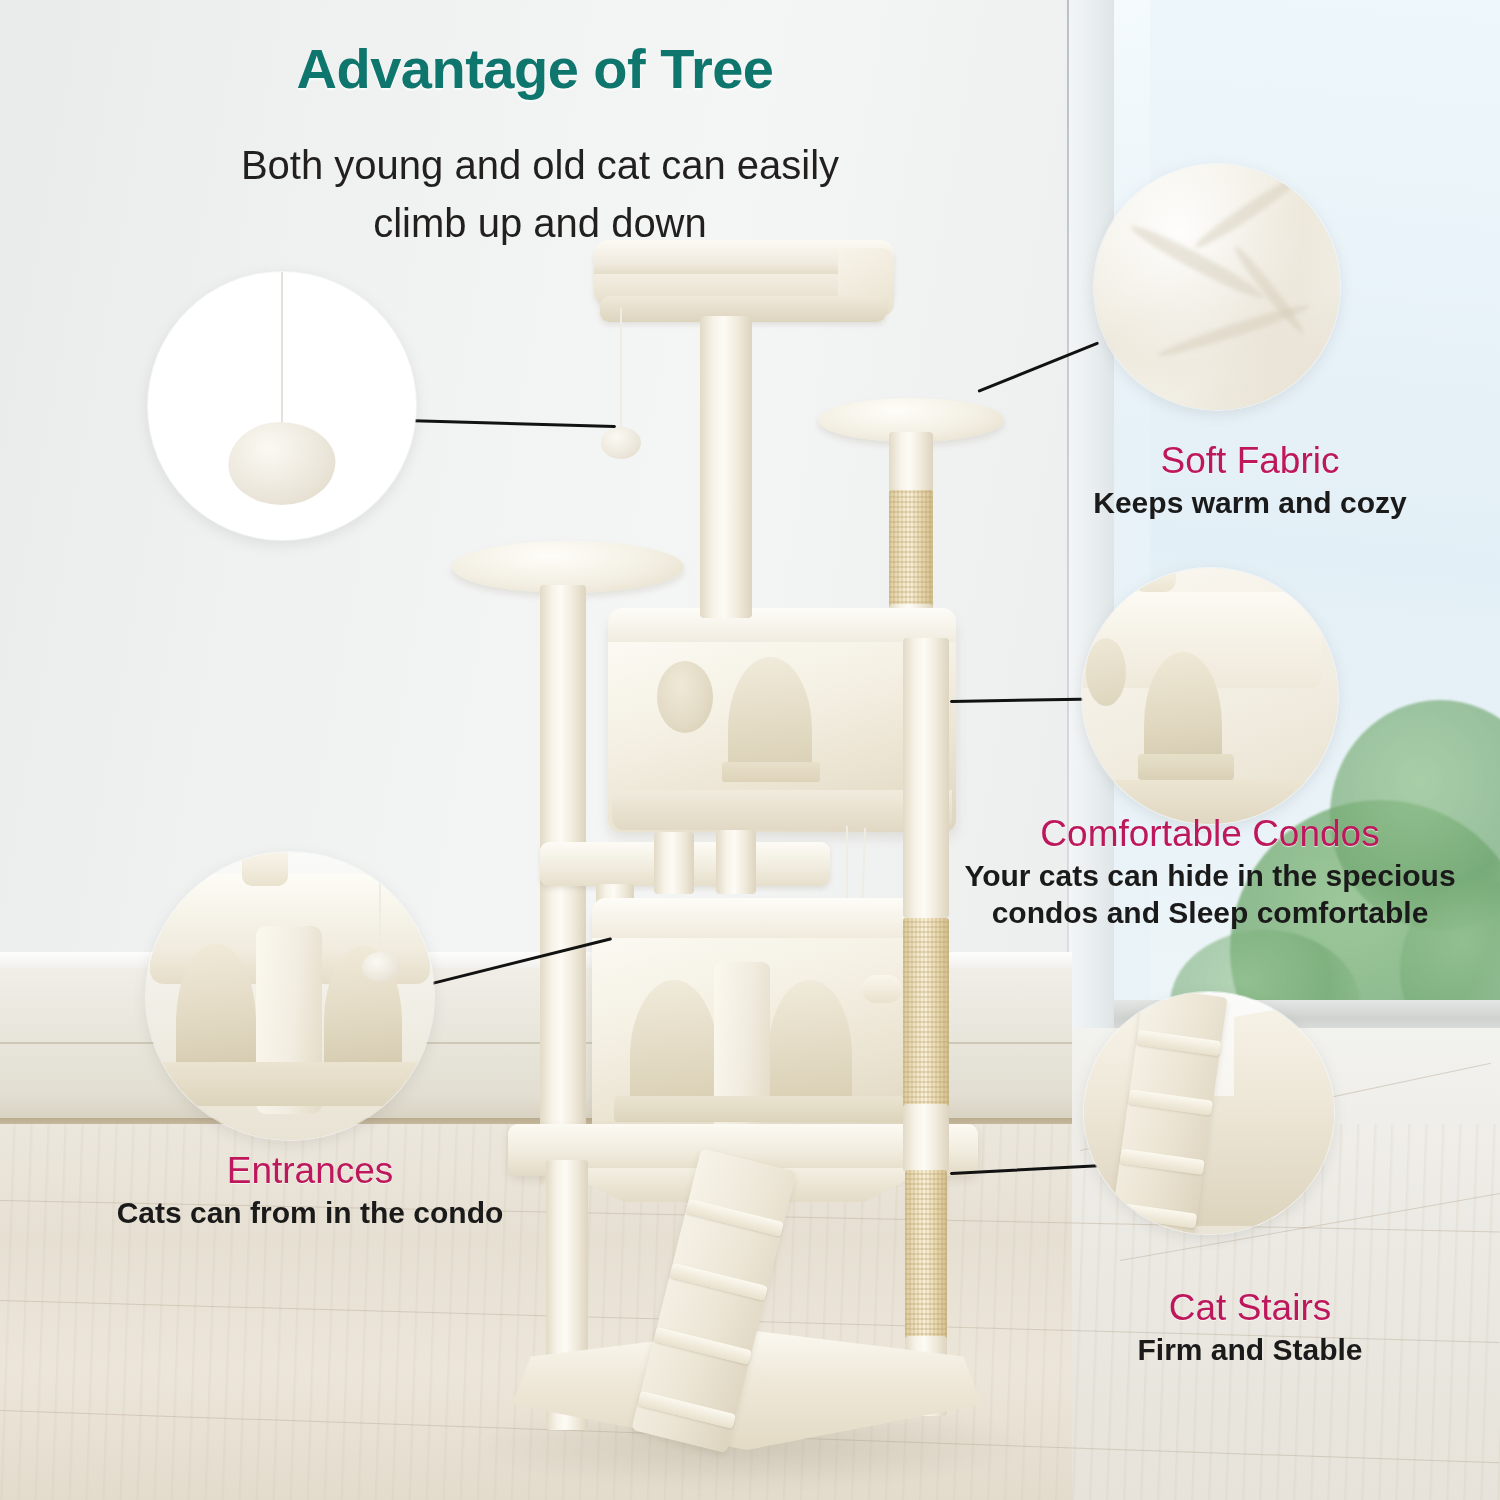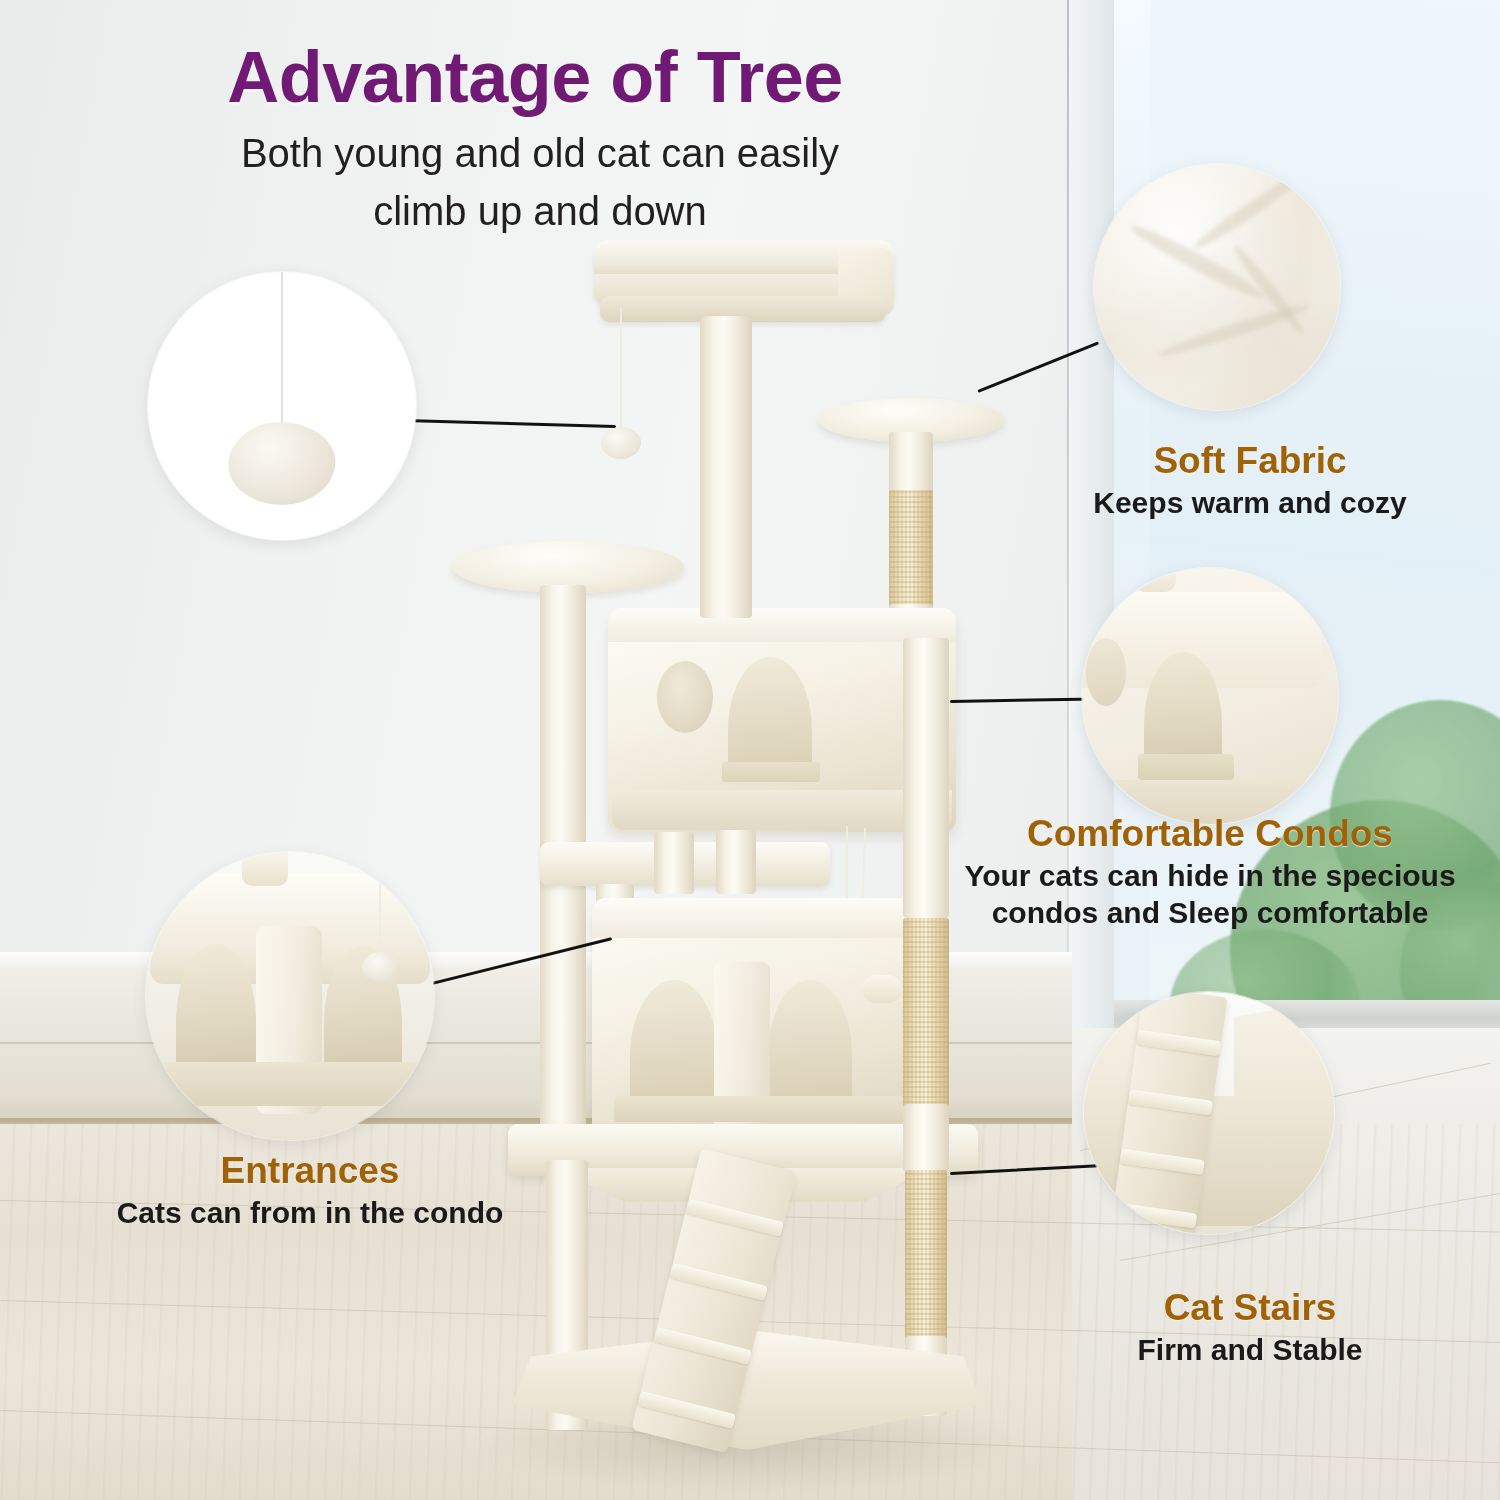--- a/index.html
+++ b/index.html
@@ -74,25 +74,25 @@
   }
   .floor-grain{
     position:absolute;left:0;top:1124px;width:1500px;height:376px;
     background:repeating-linear-gradient(92deg, rgba(200,188,166,0) 0px, rgba(200,188,166,0) 13px, rgba(196,183,159,.24) 14px, rgba(200,188,166,0) 17px);
     opacity:.7;
   }
 
   
   .title{
     position:absolute;left:0;top:36px;width:1070px;text-align:center;
-    font-size:72px;font-weight:bold;color:#701a75;letter-spacing:-.5px;
+    font-size:56px;font-weight:bold;color:#0f766e;letter-spacing:-.5px;
     text-shadow:0 2px 2px rgba(255,255,255,.8);
   }
   .subtitle{
-    position:absolute;left:110px;top:124px;width:860px;text-align:center;
+    position:absolute;left:110px;top:136px;width:860px;text-align:center;
     font-size:40px;color:#221f1f;line-height:1.45;
   }
 
   
   .circle{
     position:absolute;border-radius:50%;overflow:hidden;
     box-shadow:0 0 0 1px rgba(255,255,255,.55), 0 4px 14px rgba(110,110,110,.16);
   }
   .lead{
     position:absolute;height:3px;background:#121212;transform-origin:left center;border-radius:2px;
@@ -115,21 +115,21 @@
       linear-gradient(145deg,#f7f4ec 0%,#eee9dc 45%,#f4f1e8 70%,#e9e3d4 100%);
   }
   .c-fabric .fib{position:absolute;background:rgba(210,202,182,.45);border-radius:50%;filter:blur(2px);}
 
   
   .plush-a{background:linear-gradient(160deg,#fbf8f1,#f2ede1 55%,#e7e0ce);}
   .plush-b{background:linear-gradient(160deg,#f6f2e7,#ece6d6 60%,#ded6c1);}
 
   
   .lbl{position:absolute;text-align:center;}
-  .lbl .h{font-size:37px;font-weight:bold;color:#a16207;line-height:1.12;
+  .lbl .h{font-size:37px;font-weight:normal;color:#be185d;line-height:1.12;
           text-shadow:0 1px 1px rgba(255,255,255,.7);}
   .lbl .p{font-size:30px;font-weight:bold;color:#1b1a1a;line-height:1.22;margin-top:4px;}
 
   
   .part{position:absolute;}
   .post{
     background:linear-gradient(90deg,#e2dac6 0%,#f7f3e9 26%,#fdfbf5 46%,#efe9da 74%,#ddd4bf 100%);
     border-radius:4px;
   }
   .sisal{

